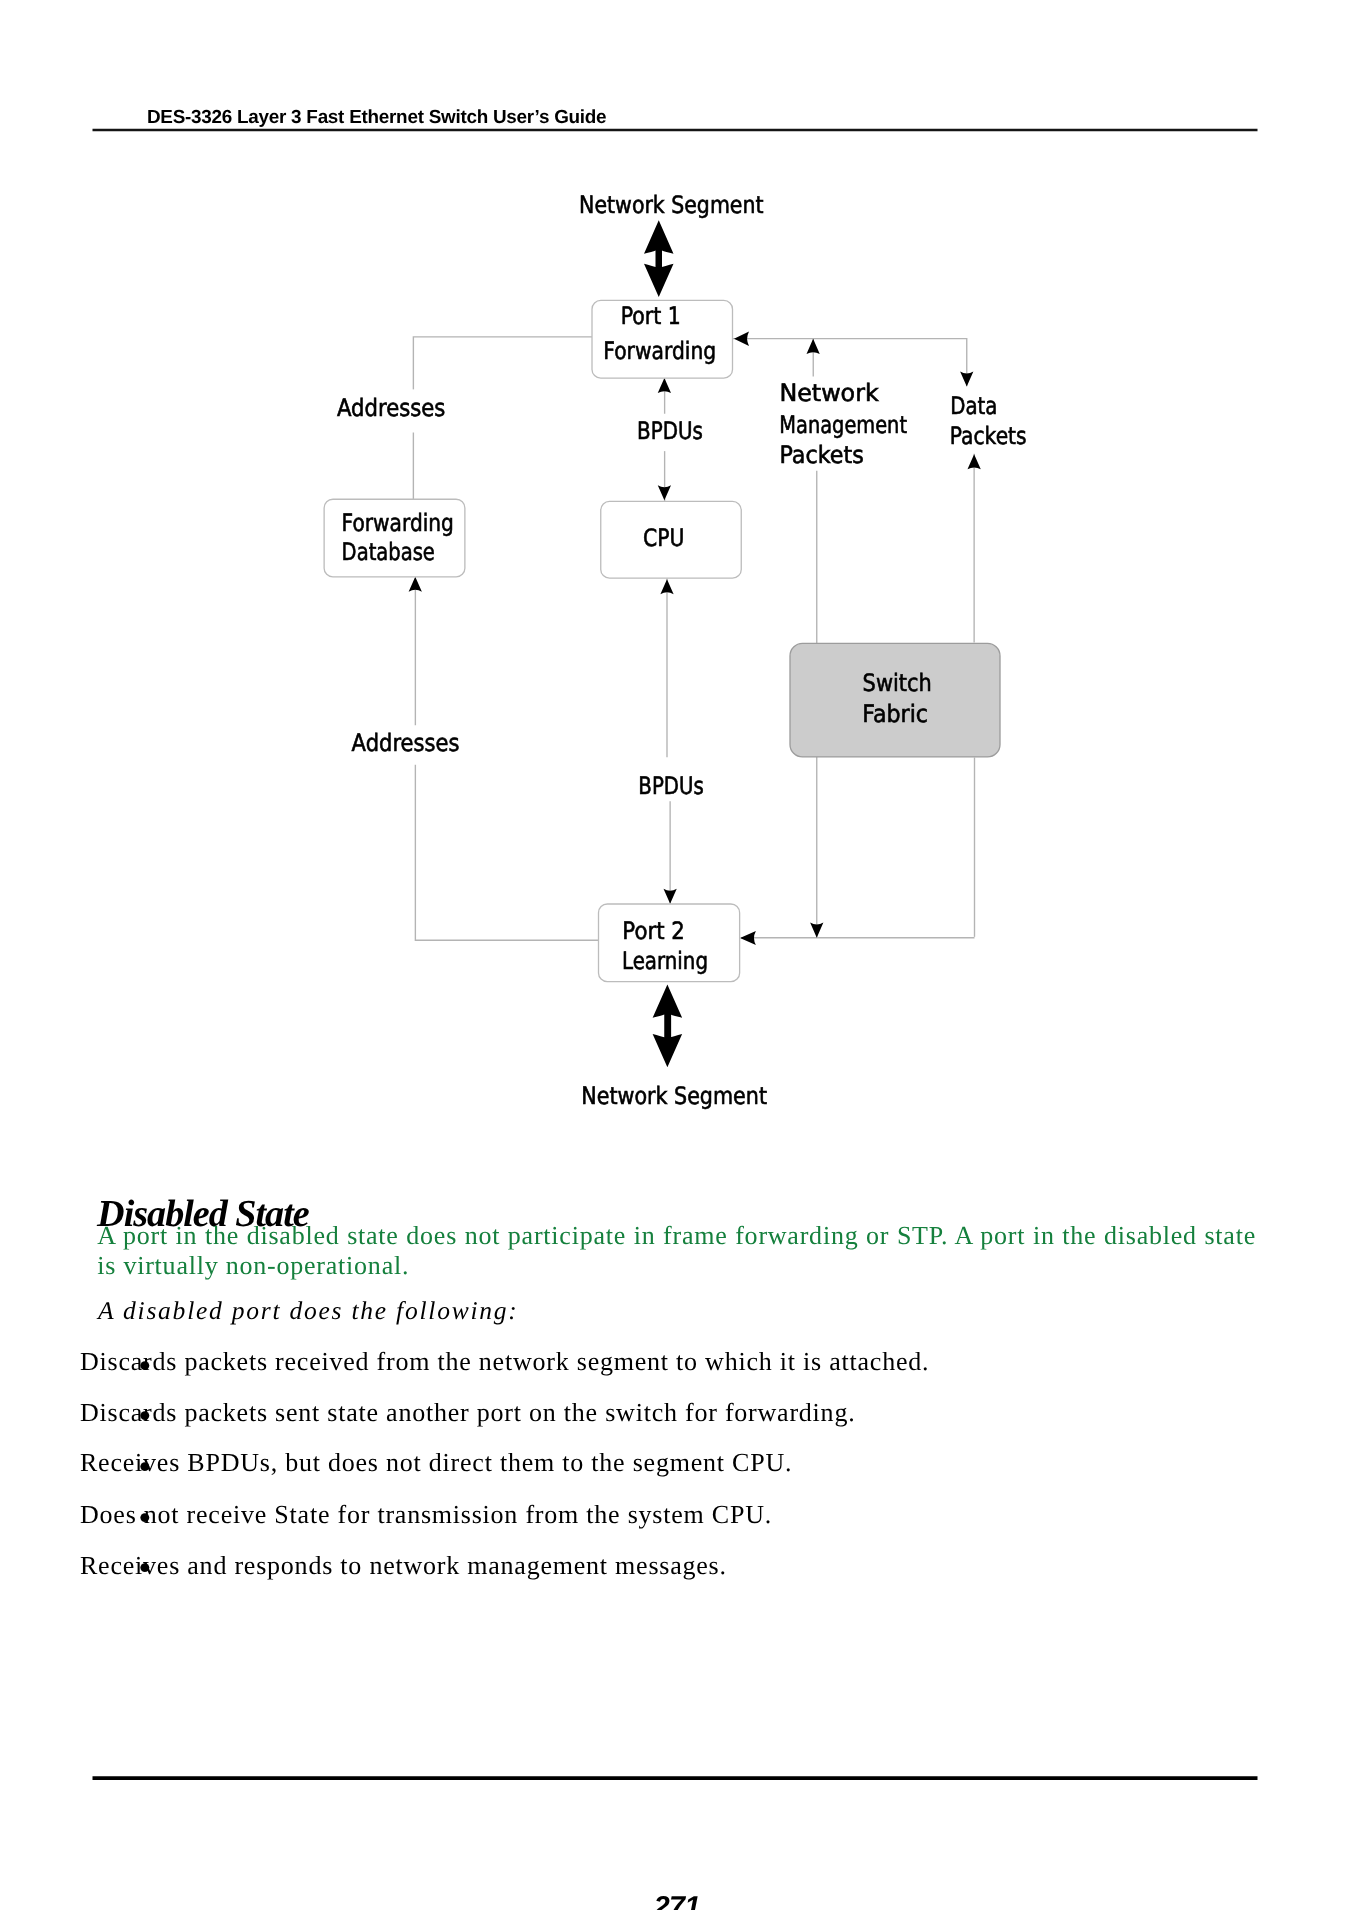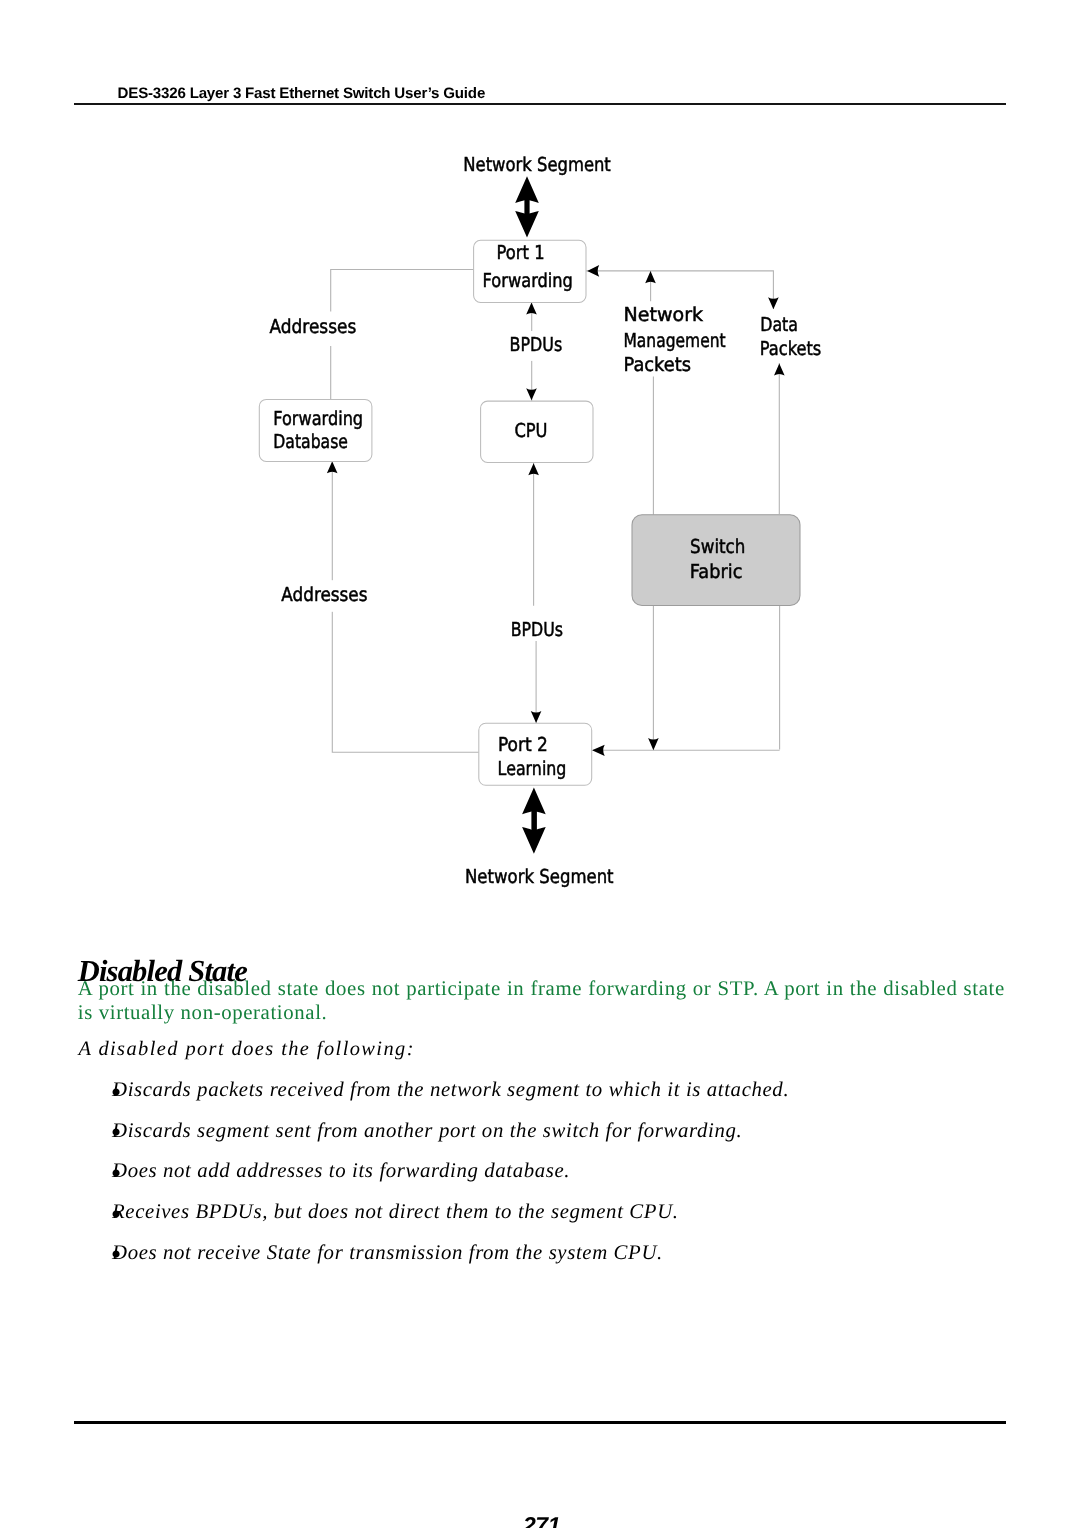--- a/index.html
+++ b/index.html
@@ -19,21 +19,21 @@
       font-weight:bold;font-style:italic;font-size:30.5px;line-height:30.5px;color:#000;
       letter-spacing:-0.8px;margin-top:32px;}
   .para{position:absolute;left:77.8px;top:976.6px;width:927px;margin:0;
         font-family:"Liberation Serif",serif;font-size:20.8px;line-height:24px;color:#15803d;
         letter-spacing:0.62px;text-align:justify;text-justify:inter-word;}
   .subh{position:absolute;left:78.4px;top:1039.2px;
         font-family:"Liberation Serif",serif;font-weight:normal;font-style:italic;
         font-size:20.4px;line-height:20.4px;color:#000;letter-spacing:1.42px;}
   ul.bul{position:absolute;left:0;top:1070px;margin:0;padding:0;list-style:none;width:1080px;}
   ul.bul li{position:relative;font-family:"Liberation Serif",serif;font-size:20.8px;
-            line-height:40.7px;padding-left:112px;color:#000;letter-spacing:0.62px;font-style:italic;}
+            line-height:40.7px;padding-left:64px;color:#000;letter-spacing:0.62px;}
   ul.bul li::before{content:"\2022";position:absolute;left:110.6px;top:2.6px;font-size:30px;letter-spacing:0;}
 </style>
 </head>
 <body>
 
 <div class="page">
   <div class="hdr">DES-3326 Layer 3 Fast Ethernet Switch User’s Guide</div>
   <div class="hdr-rule"></div>
 
   <svg class="diagram" width="1080" height="1528" viewBox="0 0 1080 1528">
@@ -113,20 +113,20 @@
       <text x="497.9" y="751.1" textLength="50.0" lengthAdjust="spacingAndGlyphs">Port 2</text>
       <text x="497.6" y="774.9" textLength="68.8" lengthAdjust="spacingAndGlyphs">Learning</text>
     </g>
   </svg>
 
   <div class="h1">Disabled State</div>
   <p class="para">A port in the disabled state does not participate in frame forwarding or STP. A port in the disabled state is virtually non-operational.</p>
   <div class="subh">A disabled port does the following:</div>
   <ul class="bul">
     <li>Discards packets received from the network segment to which it is attached.</li>
-    <li>Discards segment sent from another port on the switch for forwarding.</li>
-    <li>Does not add addresses to its forwarding database.</li>
+    <li>Discards packets sent state another port on the switch for forwarding.</li>
     <li>Receives BPDUs, but does not direct them to the segment CPU.</li>
     <li>Does not receive State for transmission from the system CPU.</li>
+    <li>Receives and responds to network management messages.</li>
   </ul>
   <div class="ftr-rule"></div>
   <div class="pgnum">271</div>
 </div>
 
 </body></html>

